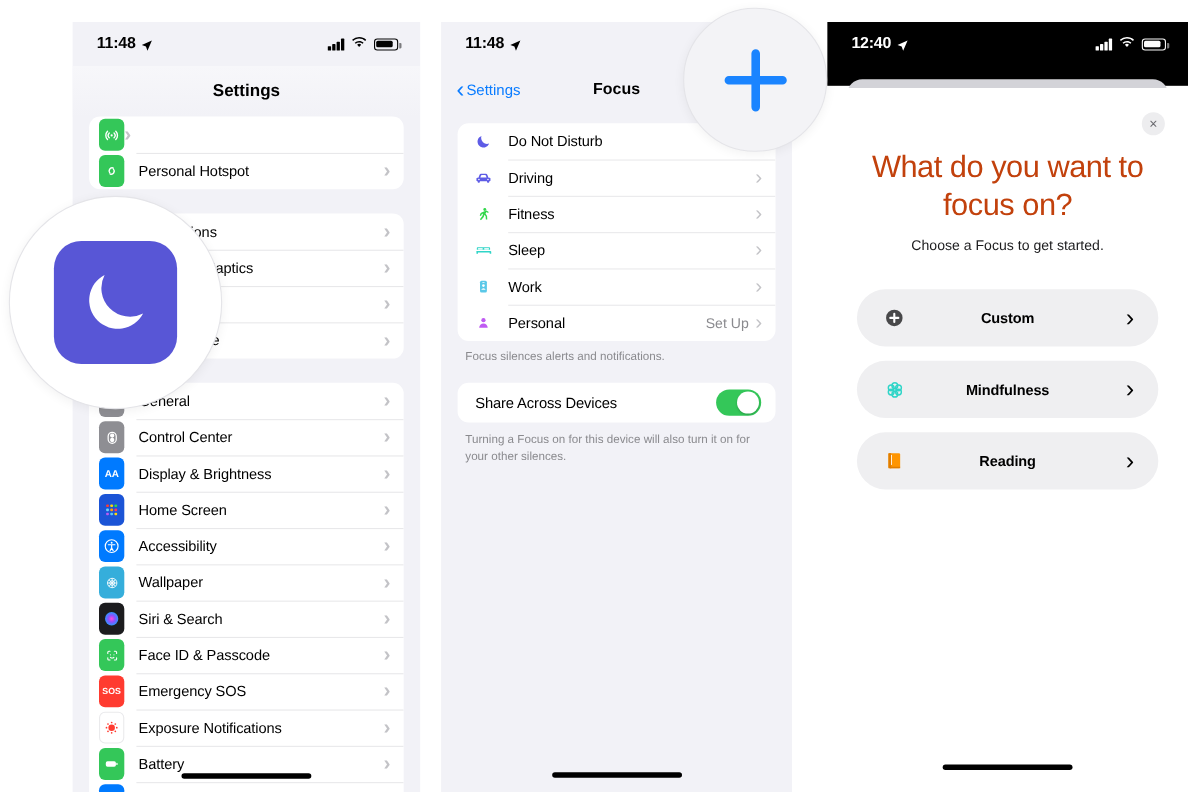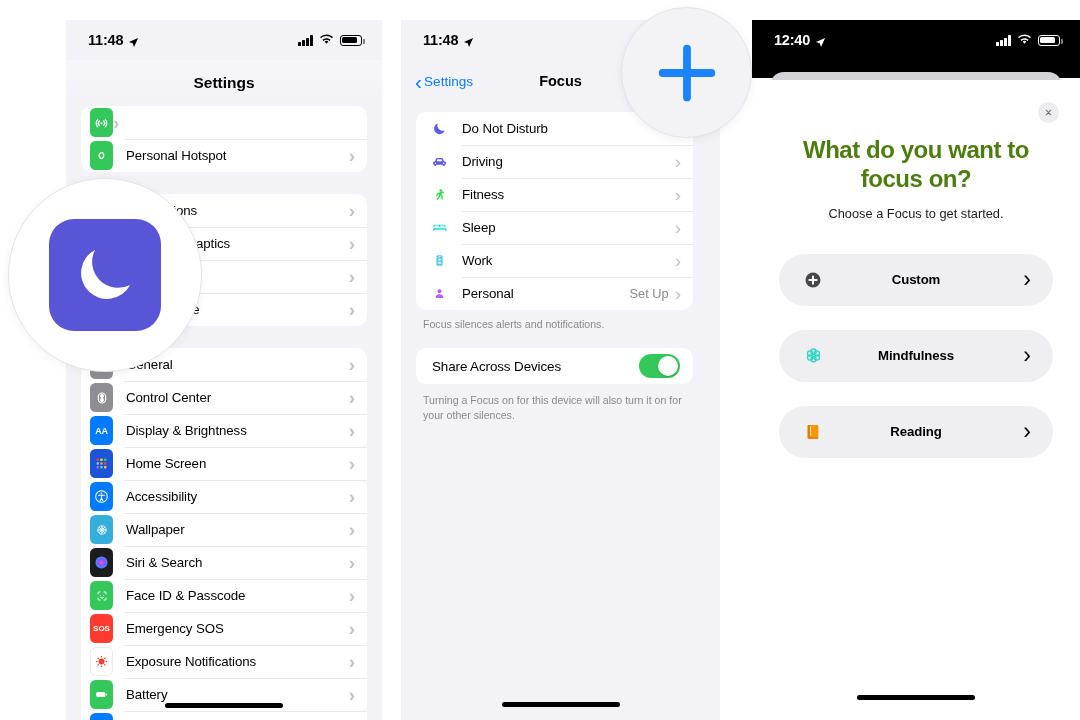--- a/index.html
+++ b/index.html
@@ -50,21 +50,21 @@
   .chev::before { content:"›"; font-size:19px; line-height:1; }
 
   
   #phone-mid { left:401px; top:20px; width:319px; height:700px; background:#F2F2F7; }
   #phone-mid .statusbar { color:#000; }
   .nav-bar { position:absolute; left:0; right:0; top:40px; height:42px;
      display:flex; align-items:center; padding:0 14px; }
   .nav-back { display:flex; align-items:center; color:#0A7CFF; font-size:13.6px; gap:2px; cursor:pointer; }
   .nav-back .bchev::before { content:"‹"; font-size:21px; line-height:1; font-weight:500; }
   .nav-bar .nav-title { position:absolute; left:0; right:0; text-align:center; font-size:14.5px; font-weight:700; color:#000; pointer-events:none; }
-  .focus-list { position:absolute; left:0; right:12px; top:92px; }
+  .focus-list { position:absolute; left:0; right:0; top:92px; }
   .fgroup { background:#fff; border-radius:10px; margin:0 15px; overflow:hidden; }
   .frow { display:flex; align-items:center; height:33px; padding-left:14px; position:relative; }
   .frow + .frow::before { content:""; position:absolute; left:46px; right:0; top:0; height:1px; background:#E9E9EB; }
   .ficon { width:18px; flex:0 0 18px; display:flex; align-items:center; justify-content:center; }
   .frow .flabel { flex:1; margin-left:14px; font-size:13.3px; color:#000; letter-spacing:-0.1px; }
   .frow .fval { font-size:12.8px; color:#8A8A8E; margin-right:6px; }
   .frow .chev { color:#C3C3C7; margin-right:12px; }
   .foot-note { font-size:10.6px; color:#8A8A8E; margin:7px 22px 0 22px; line-height:1.35; }
   .share-card { background:#fff; border-radius:10px; margin:17px 15px 0 15px;
       display:flex; align-items:center; height:36px; padding:0 13px 0 16px; }
@@ -76,24 +76,24 @@
   
   #phone-right { left:752px; top:20px; width:328px; height:700px; background:#fff; }
   .black-top { position:absolute; left:0; right:0; top:0; height:58px; background:#000; }
   #phone-right .statusbar { color:#fff; }
   .sheet-back { position:absolute; left:18px; right:18px; top:52px; height:40px;
       background:#D3D3D8; border-radius:14px 14px 0 0; }
   .sheet { position:absolute; left:0; right:0; top:60px; bottom:0; background:#fff; border-radius:13px 13px 0 0; }
   .close-btn { position:absolute; right:21px; top:22px; width:21px; height:21px; border-radius:50%;
       background:#EDEDEF; display:flex; align-items:center; justify-content:center;
       color:#6E6E73; font-size:12px; cursor:pointer; }
-  .sheet-h1 { margin-top:55px; text-align:center; font-size:24px; font-weight:700; color:#4d7c0f;
+  .sheet-h1 { margin-top:55px; text-align:center; font-size:28px; font-weight:400; color:#c2410c;
       line-height:1.22; letter-spacing:-0.45px; padding:0 30px; }
   .sheet-sub { margin-top:12px; text-align:center; font-size:12.8px; color:#1C1C1E; }
-  .opt-list { margin-top:33px; padding:0 27px; display:flex; flex-direction:column; gap:24px; }
+  .opt-list { margin-top:33px; padding:0 27px; display:flex; flex-direction:column; gap:13px; }
   .opt { position:relative; height:52px; background:#EFEFF1; border-radius:26px;
       display:flex; align-items:center; cursor:pointer; }
   .opt .oicon { position:absolute; left:22px; width:24px; height:24px; display:flex; align-items:center; justify-content:center; }
   .opt .olabel { flex:1; text-align:center; font-size:13.2px; font-weight:700; color:#000; letter-spacing:-0.1px; }
   .opt .ochev { position:absolute; right:22px; color:#000; }
   .ochev::before { content:"›"; font-size:23px; font-weight:500; line-height:1; }
 
   
   .home-ind { position:absolute; height:5px; border-radius:3px; background:#000; }
 

